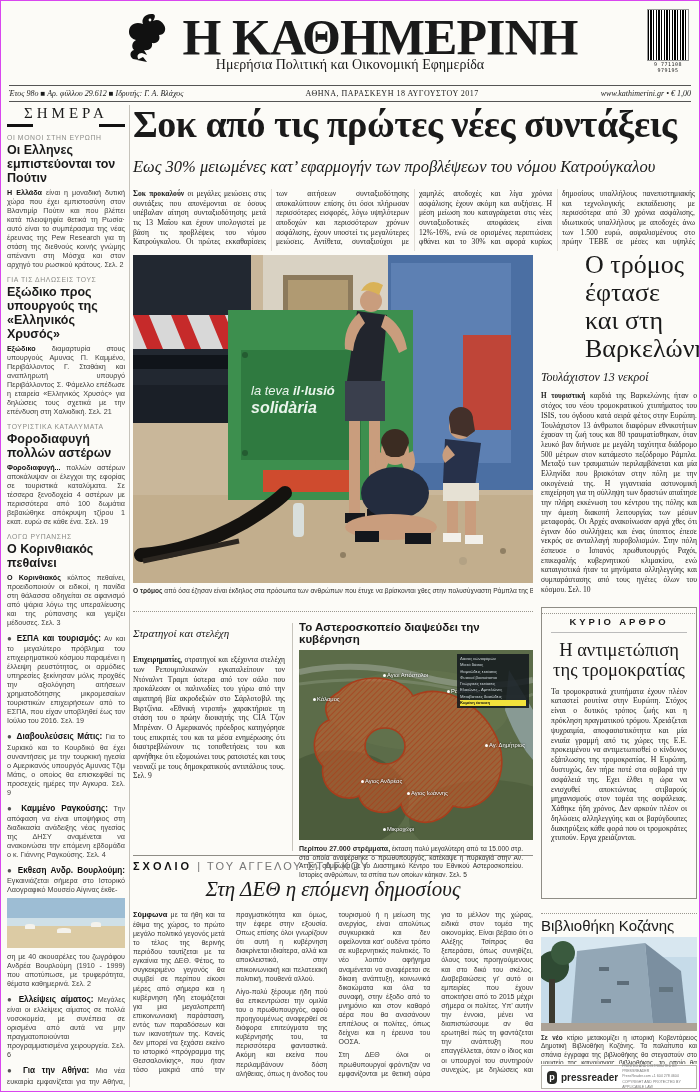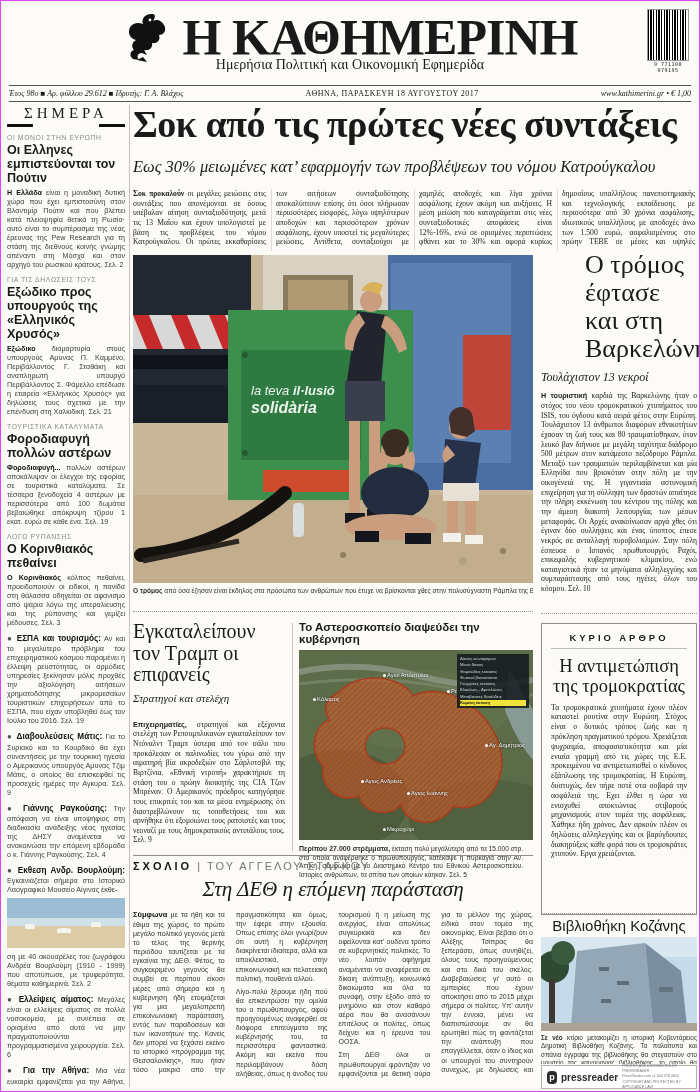--- a/index.html
+++ b/index.html
@@ -41,45 +41,45 @@
              column-rule:1px solid #e0ddd5;font-size:7.6px;line-height:1.27;text-align:justify;}
   
   .photo{top:254px;left:132px;width:400px;height:260px;background:#c9b89a;}
   .photo-cap{top:586px;left:132px;width:400px;font-size:6.6px;font-family:"Liberation Sans",sans-serif;color:#2e2e2c;white-space:nowrap;overflow:hidden;}
   .dotted{border-top:1px dotted #9a978f;height:0;}
   
   .bcn{top:250px;left:540px;width:156px;}
   .bcn-title{font-size:26px;line-height:1.08;font-weight:500;margin-left:44px;}
   .bcn-deck{font-size:12px;font-style:italic;margin:7px 0 6px;}
   .art-body{font-size:7.6px;line-height:1.27;text-align:justify;}
-  .art-body b{font-family:Liberation Sans, sans-serif;font-size:7.2px;}
+  .art-body b{font-family:Liberation Serif, serif;font-size:7.2px;}
   
   .trump{top:620px;left:132px;width:152px;}
   .trump-title{font-size:20px;line-height:1.08;font-weight:500;}
   .trump-deck{font-size:11px;font-style:italic;margin:6px 0 16px;}
   .trump .art-body{height:142px;overflow:hidden;}
   .obs{top:620px;left:298px;width:224px;}
   .obs-title{font-family:"Liberation Sans",sans-serif;font-weight:bold;font-size:11.5px;margin-bottom:5px;}
   .obs-cap{font-size:6.6px;font-family:"Liberation Sans",sans-serif;line-height:1.3;color:#2e2e2c;text-align:justify;margin-top:4px;}
   .obs-cap b{font-size:7px;}
-  .edbox{top:622px;left:540px;width:156px;height:292px;border:1px solid #8f8d86;box-sizing:border-box;padding:8px 9px;}
+  .edbox{top:606px;left:540px;width:156px;height:292px;border:1px solid #8f8d86;box-sizing:border-box;padding:8px 9px;}
   .edbox .label{text-align:center;font-family:"Liberation Sans",sans-serif;font-weight:bold;font-size:9.5px;letter-spacing:3px;border-bottom:1px solid #bbb;padding-bottom:5px;}
   .edbox .ed-title{font-size:18.5px;text-align:center;line-height:1.1;margin:7px 0 6px;}
   .edbox .art-body{font-size:7.7px;}
   
   .sxolio{top:854px;left:132px;width:400px;border-top:1px solid #8f8d86;padding-top:4px;}
   .sx-label{text-align:left;font-family:"Liberation Sans",sans-serif;font-size:11px;letter-spacing:2px;color:#777;}
   .sx-label b{color:#111;letter-spacing:3px;}
   .sx-title{text-align:center;font-size:21px;font-style:italic;margin:5px 0 8px;}
   .sx-body{column-count:4;column-gap:11px;font-family:"Liberation Sans",sans-serif;
            font-size:7px;line-height:1.3;text-align:justify;color:#333;height:172px;overflow:hidden;}
   .sx-body p{margin:0 0 4px;}
   .sx-body b{font-size:7.6px;color:#111;}
   
-  .koz-title{top:916px;left:540px;width:156px;text-align:center;font-family:"Liberation Sans",sans-serif;font-size:15px;}
+  .koz-title{top:916px;left:540px;width:156px;font-family:"Liberation Sans",sans-serif;font-size:15px;}
   .koz-img{top:936px;left:540px;width:156px;height:94px;}
   .koz-cap{top:1033px;left:540px;width:156px;font-size:6.4px;font-family:"Liberation Sans",sans-serif;line-height:1.3;text-align:justify;color:#2e2e2c;height:30px;overflow:hidden;}
   .pr{top:1064px;left:540px;width:156px;height:24px;border:1px solid #b5b2aa;background:#fff;
       display:flex;align-items:center;gap:4px;padding:0 5px;box-sizing:border-box;}
   .pr-logo{width:13px;height:13px;border-radius:4px;background:#2b2b29;color:#fff;display:flex;align-items:center;justify-content:center;
            font-family:"Liberation Sans",sans-serif;font-weight:bold;font-size:9px;}
   .pr-name{font-family:"Liberation Sans",sans-serif;font-weight:bold;font-size:10px;color:#2b2b29;}
   .pr-small{font-size:3.6px;line-height:1.4;color:#777;font-family:"Liberation Sans",sans-serif;margin-left:auto;text-align:left;}
   .maplabel{position:absolute;color:#fff;font-family:"Liberation Sans",sans-serif;font-size:5.8px;text-shadow:0 0 2px #000;}
   .maplabel i{display:inline-block;width:3px;height:3px;background:#fff;border-radius:50%;margin-right:1px;}
@@ -134,21 +134,21 @@
       <div class="sb-body"><b>Φοροδιαφυγή...</b> <span>πολλών αστέρων αποκάλυψαν οι έλεγχοι της εφορίας σε τουριστικά καταλύματα. Σε τέσσερα ξενοδοχεία 4 αστέρων με περισσότερα από 100 δωμάτια βεβαιώθηκε απόκρυψη τζίρου 1 εκατ. ευρώ σε κάθε ένα. Σελ. 19</span></div>
     </div>
     <div>
       <div class="kicker">ΛΟΓΩ ΡΥΠΑΝΣΗΣ</div>
       <div class="sb-title">Ο Κορινθιακός πεθαίνει</div>
       <div class="sb-body"><b>Ο Κορινθιακός</b> <span>κόλπος πεθαίνει, προειδοποιούν οι ειδικοί, η πανίδα στη θάλασσα οδηγείται σε αφανισμό από ψάρια λόγω της υπεραλίευσης και της ρύπανσης και γεμίζει μέδουσες. Σελ. 3</span></div>
     </div>
 
     <div class="sb-bullet"><span class="dot">●</span> <b>ΕΣΠΑ και τουρισμός:</b> <span>Αν και το μεγαλύτερο πρόβλημα του επιχειρηματικού κόσμου παραμένει η έλλειψη ρευστότητας, οι αρμόδιες υπηρεσίες ξεκίνησαν μόλις προχθές την αξιολόγηση αιτήσεων χρηματοδότησης μικρομεσαίων τουριστικών επιχειρήσεων από το ΕΣΠΑ, που είχαν υποβληθεί έως τον Ιούλιο του 2016. Σελ. 19</span></div>
     <div class="sb-bullet"><span class="dot">●</span> <b>Διαβουλεύσεις Μάτις:</b> <span>Για το Συριακό και το Κουρδικό θα έχει συναντήσεις με την τουρκική ηγεσία ο Αμερικανός υπουργός Αμυνας Τζιμ Μάτις, ο οποίος θα επισκεφθεί τις προσεχείς ημέρες την Αγκυρα. Σελ. 9</span></div>
-    <div class="sb-bullet"><span class="dot">●</span> <b>Γιάννης Ραγκούσης:</b> <span>Την απόφαση να είναι υποψήφιος στη διαδικασία ανάδειξης νέας ηγεσίας της ΔΗΣΥ αναμένεται να ανακοινώσει την επόμενη εβδομάδα ο κ. Γιάννης Ραγκούσης. Σελ. 4</span></div>
+    <div class="sb-bullet"><span class="dot">●</span> <b>Καμμένο Ραγκούσης:</b> <span>Την απόφαση να είναι υποψήφιος στη διαδικασία ανάδειξης νέας ηγεσίας της ΔΗΣΥ αναμένεται να ανακοινώσει την επόμενη εβδομάδα ο κ. Γιάννης Ραγκούσης. Σελ. 4</span></div>
     <div class="sb-bullet"><span class="dot">●</span> <b>Εκθεση Ανδρ. Βουρλούμη:</b> <span>Εγκαινιάζεται σήμερα στο Ιστορικό Λαογραφικό Μουσείο Αίγινας έκθε-</span></div>
     <div class="painting">
       <i style="left:18px;top:26px;"></i>
         <i style="left:50px;top:30px;width:14px;"></i>
         <i style="left:84px;top:24px;"></i>
     </div>
     <div class="sb-body"><span>ση με 40 ακουαρέλες του ζωγράφου Ανδρέα Βουρλούμη (1910 - 1999) που αποτύπωσε, με τρυφερότητα, θέματα καθημερινά. Σελ. 2</span></div>
     <div class="sb-bullet"><span class="dot">●</span> <b>Ελλείψεις αίματος:</b> <span>Μεγάλες είναι οι ελλείψεις αίματος σε πολλά νοσοκομεία, με συνέπεια σε ορισμένα από αυτά να μην πραγματοποιούνται προγραμματισμένα χειρουργεία. Σελ. 6</span></div>
     <div class="sb-bullet"><span class="dot">●</span> <b>Για την Αθήνα:</b> <span>Μια νέα ευκαιρία εμφανίζεται για την Αθήνα, με την ένταξη του πρώτου δήμου της χώρας στο νέο ΕΣΠΑ. Σελ. 32</span></div>
 
@@ -232,21 +232,20 @@
   <div class="abs bcn">
     <div class="bcn-title">Ο τρόμος έφτασε και στη Βαρκελώνη</div>
     <div class="bcn-deck">Τουλάχιστον 13 νεκροί</div>
     <div class="art-body" style="height:218px;overflow:hidden;">
       <b>Η τουριστική</b> <span>καρδιά της Βαρκελώνης ήταν ο στόχος του νέου τρομοκρατικού χτυπήματος του ISIS, του όγδοου κατά σειρά φέτος στην Ευρώπη. Τουλάχιστον 13 άνθρωποι διαφόρων εθνικοτήτων έχασαν τη ζωή τους και 80 τραυματίσθηκαν, όταν λευκό βαν διήνυσε με μεγάλη ταχύτητα διάδρομο 500 μέτρων στον κατάμεστο πεζόδρομο Ράμπλα. Μεταξύ των τραυματιών περιλαμβάνεται και μία Ελληνίδα που βρισκόταν στην πόλη με την οικογένειά της. Η γιγαντιαία αστυνομική επιχείρηση για τη σύλληψη των δραστών απαίτησε την πλήρη εκκένωση του κέντρου της πόλης και την άμεση διακοπή λειτουργίας των μέσων μεταφοράς. Οι Αρχές ανακοίνωσαν αργά χθες ότι έγιναν δύο συλλήψεις και ένας ύποπτος έπεσε νεκρός σε ανταλλαγή πυροβολισμών. Στην πόλη έσπευσε ο Ισπανός πρωθυπουργός Ραχόι, επικεφαλής κυβερνητικού κλιμακίου, ενώ καταιγιστικά ήταν τα μηνύματα αλληλεγγύης και συμπαράστασης από τους ηγέτες όλων του κόσμου. Σελ. 10</span>
     </div>
   </div>
   <div class="abs dotted" style="top:612px;left:540px;width:156px;"></div>
 
   <div class="abs trump">
-    <div class="trump-title">Εγκαταλείπουν τον Τραμπ οι επιφανείς</div>
     <div class="trump-deck">Στρατηγοί και στελέχη</div>
     <div class="art-body"><b>Επιχειρηματίες,</b> <span>στρατηγοί και εξέχοντα στελέχη των Ρεπουμπλικανών εγκαταλείπουν τον Ντόναλντ Τραμπ ύστερα από τον σάλο που προκάλεσαν οι παλινωδίες του γύρω από την αιματηρή βία ακροδεξιών στο Σάρλοτσβιλ της Βιρτζίνια. «Εθνική ντροπή» χαρακτήρισε τη στάση του ο πρώην διοικητής της CIA Τζον Μπρέναν. Ο Αμερικανός πρόεδρος κατηγόρησε τους επικριτές του και τα μέσα ενημέρωσης ότι διαστρεβλώνουν τις τοποθετήσεις του και αρνήθηκε ότι εξομοιώνει τους ρατσιστές και τους νεοναζί με τους δημοκρατικούς αντιπάλους τους. Σελ. 9</span></div>
   </div>
   <div class="abs vrule" style="left:291px;top:622px;height:228px;"></div>
 
   <div class="abs obs">
     <div class="obs-title">Το Αστεροσκοπείο διαψεύδει την κυβέρνηση</div>
     <div style="position:relative;width:234px;height:190px;">
       <svg width="234" height="190" viewBox="0 0 234 190">
         <defs>
@@ -291,21 +290,21 @@
     <div class="ed-title">Η αντιμετώπιση της τρομοκρατίας</div>
     <div class="art-body" style="height:198px;overflow:hidden;">Τα τρομοκρατικά χτυπήματα έχουν πλέον καταστεί ρουτίνα στην Ευρώπη. Στόχος είναι ο δυτικός τρόπος ζωής και η πρόκληση πραγματικού τρόμου. Χρειάζεται ψυχραιμία, αποφασιστικότητα και μία ενιαία γραμμή από τις χώρες της Ε.Ε. προκειμένου να αντιμετωπισθεί ο κίνδυνος εξάπλωσης της τρομοκρατίας. Η Ευρώπη, δυστυχώς, δεν πήρε ποτέ στα σοβαρά την ασφάλειά της. Εχει έλθει η ώρα να ενισχυθεί αποκτώντας στιβαρούς μηχανισμούς στον τομέα της ασφάλειας. Χάθηκε ήδη χρόνος. Δεν αρκούν πλέον οι δηλώσεις αλληλεγγύης και οι βαρύγδουπες διακηρύξεις κάθε φορά που οι τρομοκράτες χτυπούν. Εργα χρειάζονται.</div>
   </div>
 
   <div class="abs sxolio">
     <div class="sx-label">
       <b>ΣΧΟΛΙΟ</b>
       <span> | </span>
       <span>ΤΟΥ ΑΓΓΕΛΟΥ ΣΤΑΓΚΟΥ</span>
     </div>
-    <div class="sx-title">Στη ΔΕΘ η επόμενη παράσταση</div>
+    <div class="sx-title">Στη ΔΕΘ η επόμενη δημοσίους</div>
     <div class="sx-body">
       <p><b>Σύμφωνα</b> <span>με τα ήθη και τα έθιμα της χώρας, το πρώτο μεγάλο πολιτικό γεγονός μετά το τέλος της θερινής περιόδου ταυτίζεται με τα εγκαίνια της ΔΕΘ. Φέτος, το συγκεκριμένο γεγονός θα συμβεί σε περίπου είκοσι μέρες από σήμερα και η κυβέρνηση ήδη ετοιμάζεται για μια μεγαλοπρεπή επικοινωνιακή παράσταση, εντός των παραδόσεων και των ικανοτήτων της. Κανείς δεν μπορεί να ξεχάσει εκείνο το ιστορικό «πρόγραμμα της Θεσσαλονίκης», που ήταν τόσο μακριά από την πραγματικότητα και όμως, την έφερε στην εξουσία. Οπως επίσης όλοι γνωρίζουν ότι αυτή η κυβέρνηση διακρίνεται ιδιαίτερα, αλλά και αποκλειστικά, στην επικοινωνιακή και πελατειακή πολιτική, πουθενά αλλού.</span></p>
       <p><span>Λίγο-πολύ ξέρουμε ήδη πού θα επικεντρώσει την ομιλία του ο πρωθυπουργός, αφού προηγουμένως αναφερθεί σε διάφορα επιτεύγματα της κυβέρνησής του, τα περισσότερα φανταστικά. Ακόμη και εκείνα που περιλαμβάνουν δόση αλήθειας, όπως η άνοδος του τουρισμού ή η μείωση της ανεργίας, είναι απολύτως συγκυριακά και δεν οφείλονται κατ’ ουδένα τρόπο σε κυβερνητικές πολιτικές. Το νέο λοιπόν αφήγημα αναμένεται να αναφέρεται σε δίκαιη ανάπτυξη, κοινωνικά δικαιώματα και όλα τα συναφή, στην έξοδο από το μνημόνιο και στον καθαρό αέρα που θα ανασάνουν επιτέλους οι πολίτες, όπως δείχνει και η έρευνα του ΟΟΣΑ.</span></p>
       <p><span>Στη ΔΕΘ όλοι οι πρωθυπουργοί φρόντιζαν να εμφανίζονται με θετική αύρα για το μέλλον της χώρας, ειδικά στον τομέα της οικονομίας. Είναι βέβαιο ότι ο Αλέξης Τσίπρας θα ξεπεράσει, όπως συνηθίζει, όλους τους προηγούμενους και στο δικό του σκέλος. Διαβεβαιώσεις γι’ αυτό οι εμπειρίες που έχουν αποκτήσει από το 2015 μέχρι σήμερα οι πολίτες. Υπ’ αυτήν την έννοια, μένει να διαπιστώσουμε αν θα ερωτηθεί πώς τη φαντάζεται την ανάπτυξη που επαγγέλλεται, όταν ο ίδιος και οι υπουργοί του συντηρούν συνεχώς, με δηλώσεις και πράξεις, το αντιεπενδυτικό κλίμα.</span></p>
 
     </div>
   </div>
 
   <div class="abs dotted" style="top:912px;left:540px;width:156px;"></div>
   <div class="abs koz-title">Βιβλιοθήκη Κοζάνης</div>

